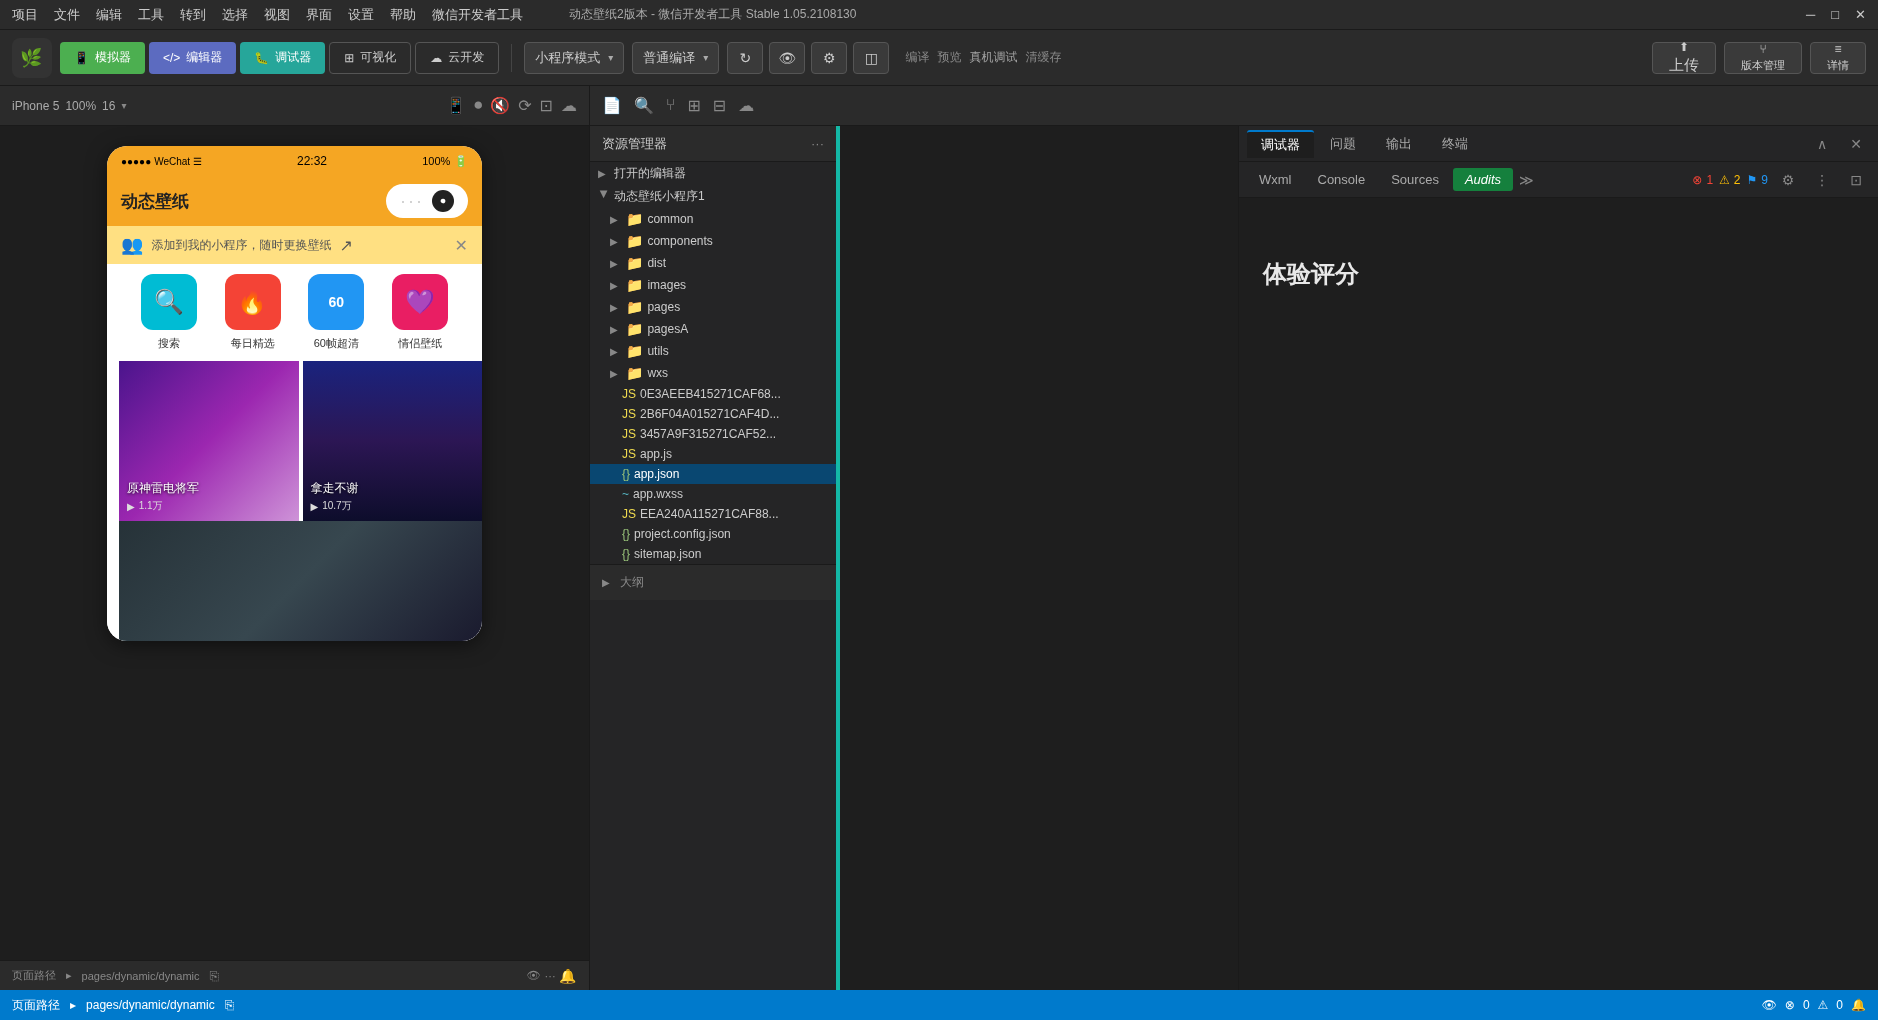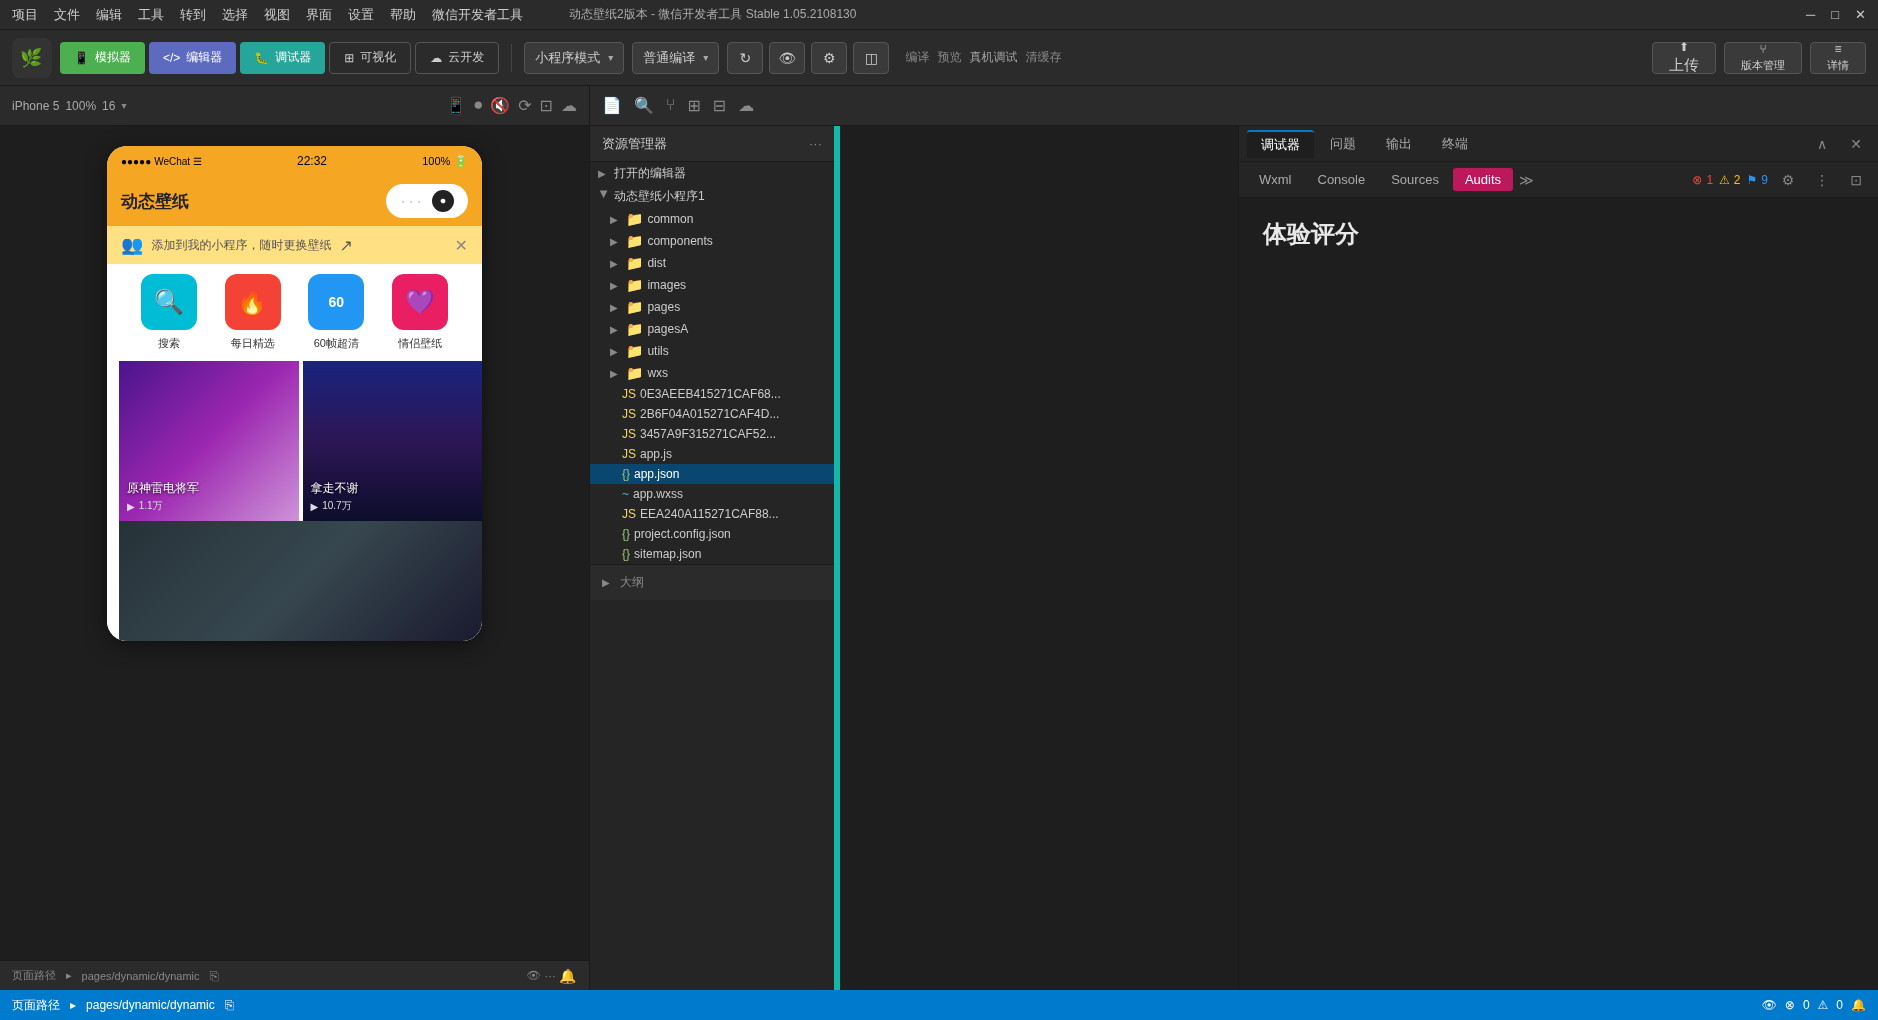--- a/index.html
+++ b/index.html
@@ -305,21 +305,21 @@
     .ft-more { margin-left: auto; color: #888; cursor: pointer; }
     .middle-row {
       flex: 1;
       display: flex;
       overflow: hidden;
     }
 
     .file-tree {
       width: 250px;
       background: #252526;
-      border-right: 6px solid #14b8a6;
+      border-right: 4px solid #14b8a6;
       overflow-y: auto;
       flex-shrink: 0;
       font-size: 13px;
     }
     .file-tree-header {
       height: 36px;
       background: #2b2b2b;
       border-bottom: 1px solid #1a1a1a;
       display: flex;
       align-items: center;
@@ -412,35 +412,37 @@
       gap: 2px;
     }
     .sub-tab {
       padding: 4px 12px;
       font-size: 13px;
       color: #aaa;
       cursor: pointer;
       border-radius: 3px;
     }
     .sub-tab.active {
-      background: #be185d;
+      background: #15803d;
       color: #fff;
+      font-style: italic;
     }
 
     .devtools-content {
       flex: 1;
       padding: 20px 24px;
       overflow-y: auto;
       background: #1e1e1e;
     }
     .audit-title {
       font-size: 24px;
       font-weight: bold;
       color: #e8e8e8;
       margin-bottom: 12px;
+      margin-top: 40px;
     }
     .audit-description {
       font-size: 13px;
       color: #aaa;
       line-height: 1.6;
     }
 
     
     .status-bar {
       height: 30px;

